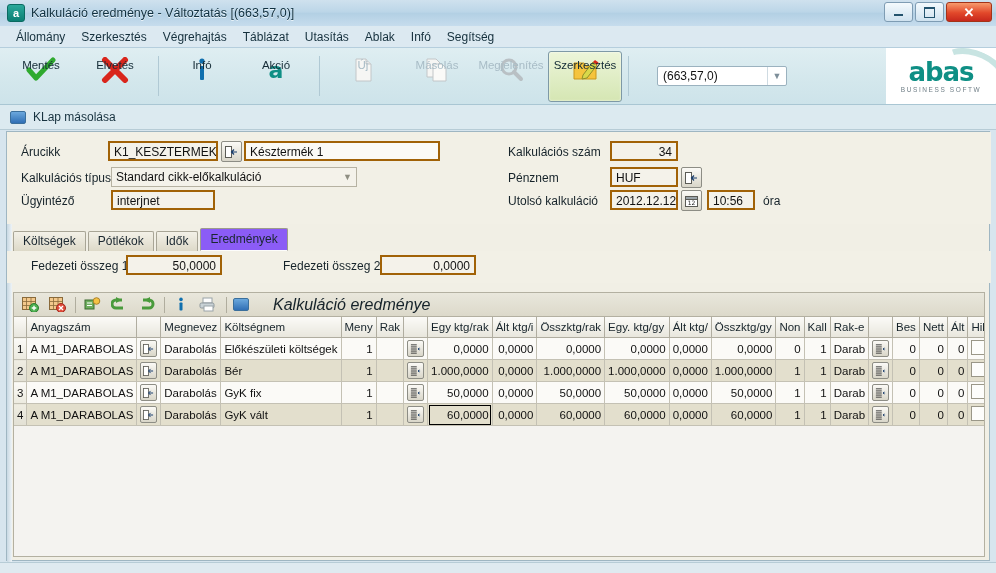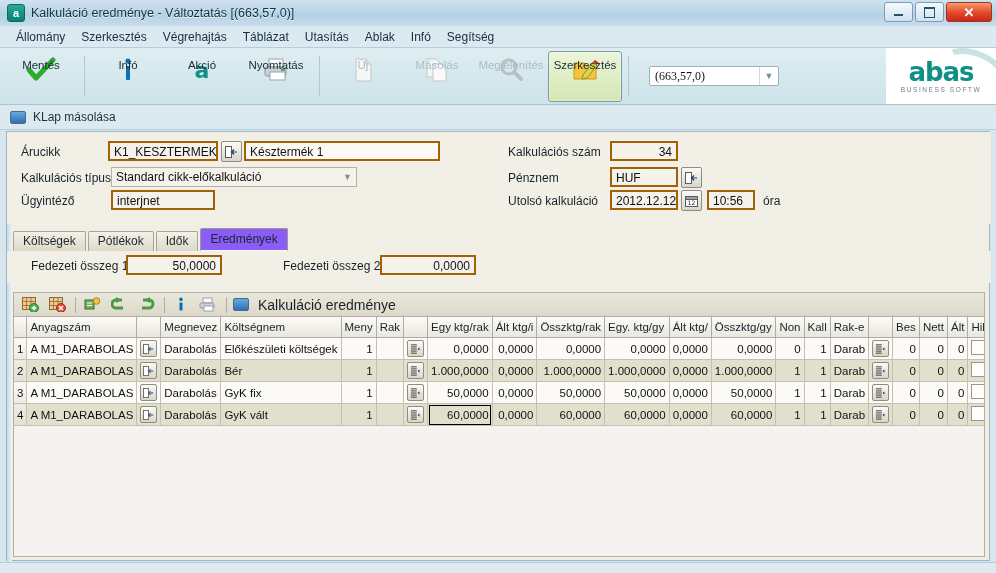--- a/index.html
+++ b/index.html
@@ -55,21 +55,21 @@
   .tbtn{width:74px;height:51px;display:flex;flex-direction:column;align-items:center;
         justify-content:flex-start;padding-top:4px;box-sizing:border-box;cursor:default;
         border:1px solid transparent;border-radius:3px;}
   .tbtn .lbl{font-size:11.5px;margin-top:3px;color:#142b36;white-space:nowrap;}
   .tbtn.disabled .lbl{color:#a8bcc6;}
   .tbtn.active{border:1px solid #7e99a6;background:linear-gradient(to bottom,#ecf5d9,#d5e6b3);
                box-shadow:inset 0 0 2px #fff;}
   .tsep{width:1px;height:40px;background:#b0c9d4;margin:0 6px;}
   .ico{height:28px;display:flex;align-items:center;justify-content:center;}
 
-  .combo-wrap{margin-left:14px;font-family:Liberation Serif, serif;}
+  .combo-wrap{margin-left:22px;}
   .combo{width:130px;height:20px;border:1px solid #9bb2bf;background:#fff;border-radius:2px;
          display:flex;align-items:center;box-sizing:border-box;font-size:12px;padding-left:5px;}
   .combo .cval{flex:1;color:#111;}
   .combo .arrow{width:18px;height:18px;display:flex;align-items:center;justify-content:center;
                 border-left:1px solid #cfdbe2;color:#7d8e99;font-size:9px;}
   .logo{
     position:absolute;right:0;top:0;width:110px;height:56px;background:#fff;
     display:flex;flex-direction:column;align-items:center;justify-content:center;overflow:hidden;
   }
   .logo .word{font-size:26px;font-weight:bold;color:#0f8f85;letter-spacing:-1px;line-height:26px;
@@ -120,21 +120,21 @@
   
   .fedrow{position:absolute;left:0;top:119px;width:984px;height:32px;background:#f2f0e6;}
 
   
   .gridtb{position:absolute;left:6px;top:160px;width:972px;height:25px;
           background:linear-gradient(to bottom,#e9e7dc,#dcd9ca);
           border:1px solid #b3b0a1;box-sizing:border-box;display:flex;align-items:center;
           padding-left:6px;}
   .gi{width:20px;height:18px;margin-right:7px;display:flex;align-items:center;justify-content:center;}
   .gsep{width:1px;height:16px;background:#b0ad9e;margin:0 6px 0 1px;}
-  .gridtb .gtitle{font-size:14px;color:#16232a;margin-left:2px;}
+  .gridtb .gtitle{font-size:16px;color:#16232a;margin-left:17px;font-style:italic;}
 
   
   .tablewrap{position:absolute;left:6px;top:185px;width:972px;height:240px;
              background:#f4f3f0;border:1px solid #b3b0a1;border-top:none;box-sizing:border-box;
              overflow:hidden;}
   table.grid{border-collapse:collapse;table-layout:fixed;font-size:11.5px;}
   table.grid th{
     background:linear-gradient(to bottom,#fbfaf7,#e8e6dd);
     border:1px solid #b0ada0;border-top:none;border-left:none;
     font-weight:normal;text-align:left;height:20px;padding:0 3px;
@@ -193,20 +193,28 @@
 
     <div class="tbtn">
       <div class="ico">
         <svg width="30" height="26" viewBox="0 0 30 26">
             <path d="M3 13 L10 21 L27 3" stroke="#2faa2f" stroke-width="5" fill="none" stroke-linecap="round" stroke-linejoin="round"></path>
           </svg>
       </div>
       <div class="lbl">Mentés</div>
     </div>
 
+    <div class="tbtn">
+      <div class="ico">
+        <svg width="28" height="26" viewBox="0 0 28 26">
+            <path d="M4 3 L24 23 M24 3 L4 23" stroke="#d9261c" stroke-width="6" stroke-linecap="round"></path>
+          </svg>
+      </div>
+      <div class="lbl">Elvetés</div>
+    </div>
 
     <div class="tsep"></div>
 
     <div class="tbtn">
       <div class="ico">
         <svg width="14" height="26" viewBox="0 0 14 26">
             <circle cx="7" cy="4" r="2.6" fill="#0f6fae"></circle>
             <rect x="5" y="9" width="4" height="14" rx="1" fill="#0f6fae"></rect>
           </svg>
       </div>
@@ -215,31 +223,20 @@
 
     <div class="tbtn">
       <div class="ico">
         <svg width="26" height="26" viewBox="0 0 26 26">
             <text x="13" y="21" font-family="DejaVu Sans" font-size="22" font-weight="bold" fill="#0f8f85" text-anchor="middle">a</text>
           </svg>
       </div>
       <div class="lbl">Akció</div>
     </div>
 
-    <div class="tbtn">
-      <div class="ico">
-        <svg width="30" height="26" viewBox="0 0 30 26">
-          <rect x="8" y="2" width="14" height="8" fill="#fdfdfd" stroke="#9aa3a8"></rect>
-          <rect x="4" y="10" width="21" height="9" rx="2" fill="#c9d2d6" stroke="#8d969b"></rect>
-          <rect x="9" y="15" width="15" height="8" fill="#fff" stroke="#9aa3a8"></rect>
-          <rect x="20" y="12" width="4" height="2" fill="#4caf50"></rect>
-        </svg>
-      </div>
-      <div class="lbl">Nyomtatás</div>
-    </div>
 
     <div class="tsep"></div>
 
     <div class="tbtn disabled">
       <div class="ico">
         <svg width="22" height="26" viewBox="0 0 22 26">
             <path d="M4 2 h10 l5 5 v17 h-15 z" fill="#f6f6f4" stroke="#c2c6c8"></path>
             <path d="M14 2 v5 h5" fill="#e3e5e6" stroke="#c2c6c8"></path>
           </svg>
       </div>

